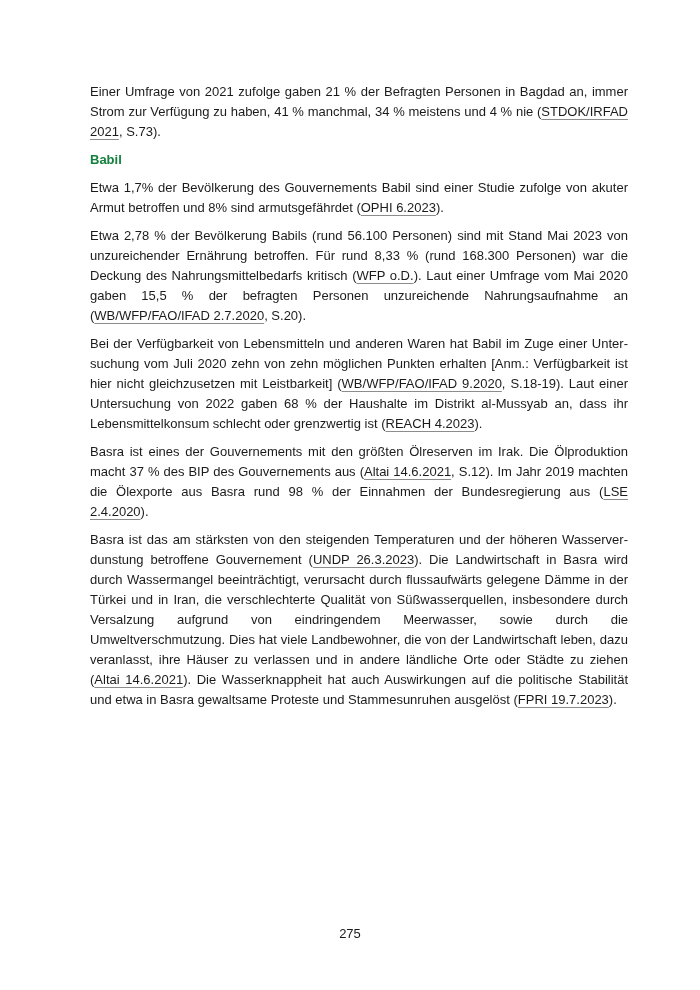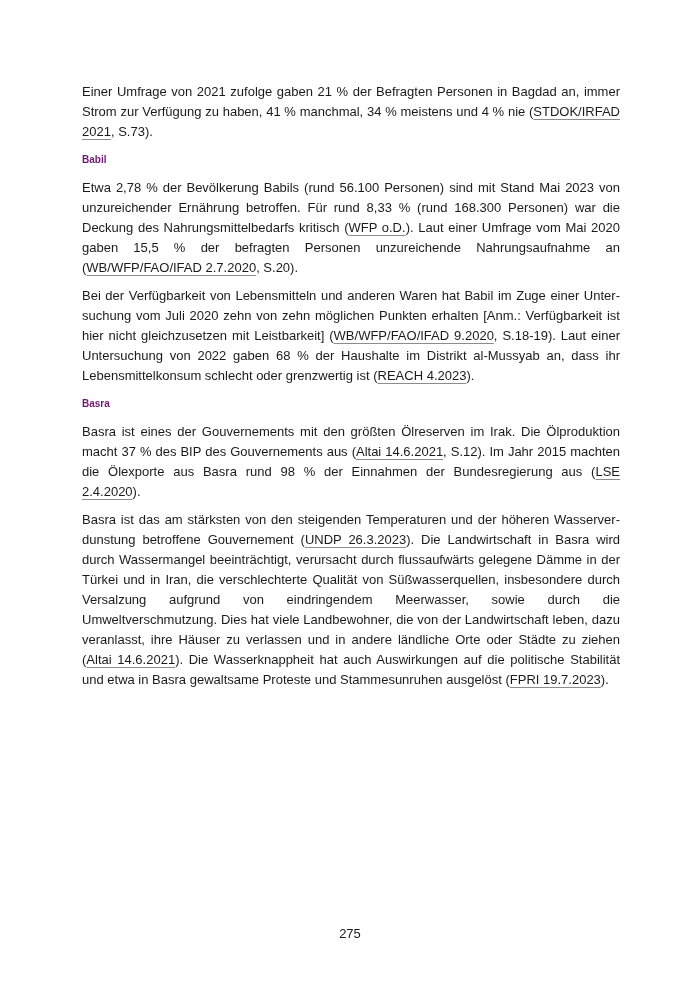--- a/index.html
+++ b/index.html
@@ -7,38 +7,38 @@
     width: 700px;
     height: 990px;
     background: #ffffff;
     font-family: "Liberation Sans", sans-serif;
     color: #1b1b1b;
     position: relative;
     overflow: hidden;
   }
   .doc-body {
     position: absolute;
-    left: 82px;
+    left: 90px;
     top: 82px;
     width: 538px;
   }
   p.para {
     margin: 0 0 8px 0;
     font-size: 13px;
     line-height: 20px;
     text-align: justify;
     hyphens: manual;
     -webkit-hyphens: manual;
   }
   h2.heading {
     margin: 0 0 8px 0;
-    font-size: 10px;
+    font-size: 13px;
     line-height: 20px;
     font-weight: bold;
-    color: #701a75;
+    color: #15803d;
   }
   .citation {
     color: #1b1b1b;
     text-decoration: underline;
     text-decoration-color: #8c8c8c;
     text-decoration-thickness: 1px;
     text-underline-offset: 3px;
     cursor: pointer;
   }
   .page-footer {
@@ -51,20 +51,20 @@
     line-height: 16px;
     color: #1b1b1b;
   }
 </style>
 </head>
 <body>
 
 <main class="doc-body">
     <p class="para"><span>Einer Umfrage von 2021 zufolge gaben 21 % der Befragten Personen in Bagdad an, immer Strom zur Verfügung zu haben, 41 % manchmal, 34 % meistens und 4 % nie (</span><span class="citation">STDOK/IRFAD 2021</span><span>, S.73).</span></p>
     <h2 class="heading"><span>Babil</span></h2>
+    <p class="para"><span>Etwa 1,7% der Bevölkerung des Gouvernements Babil sind einer Studie zufolge von akuter Armut betroffen und 8% sind armutsgefährdet (</span><span class="citation">OPHI 6.2023</span><span>).</span></p>
     <p class="para"><span>Etwa 2,78 % der Bevölkerung Babils (rund 56.100 Personen) sind mit Stand Mai 2023 von unzureichender Ernährung betroffen. Für rund 8,33 % (rund 168.300 Personen) war die Deckung des Nahrungsmittelbedarfs kritisch (</span><span class="citation">WFP o.D.</span><span>). Laut einer Umfrage vom Mai 2020 gaben 15,5 % der befragten Personen unzureichende Nahrungsaufnahme an (</span><span class="citation">WB/WFP/FAO/IFAD 2.7.2020</span><span>, S.20).</span></p>
     <p class="para"><span>Bei der Verfügbarkeit von Lebensmitteln und anderen Waren hat Babil im Zuge einer Unter­suchung vom Juli 2020 zehn von zehn möglichen Punkten erhalten [Anm.: Verfügbarkeit ist hier nicht gleichzusetzen mit Leistbarkeit] (</span><span class="citation">WB/WFP/FAO/IFAD 9.2020</span><span>, S.18-19). Laut einer Untersuchung von 2022 gaben 68 % der Haushalte im Distrikt al-Mussyab an, dass ihr Lebens­mittelkonsum schlecht oder grenzwertig ist (</span><span class="citation">REACH 4.2023</span><span>).</span></p>
-    <h2 class="heading"><span>Basra</span></h2>
-    <p class="para"><span>Basra ist eines der Gouvernements mit den größten Ölreserven im Irak. Die Ölproduktion macht 37 % des BIP des Gouvernements aus (</span><span class="citation">Altai 14.6.2021</span><span>, S.12). Im Jahr 2015 machten die Ölexporte aus Basra rund 98 % der Einnahmen der Bundesregierung aus (</span><span class="citation">LSE 2.4.2020</span><span>).</span></p>
+    <p class="para"><span>Basra ist eines der Gouvernements mit den größten Ölreserven im Irak. Die Ölproduktion macht 37 % des BIP des Gouvernements aus (</span><span class="citation">Altai 14.6.2021</span><span>, S.12). Im Jahr 2019 machten die Ölexporte aus Basra rund 98 % der Einnahmen der Bundesregierung aus (</span><span class="citation">LSE 2.4.2020</span><span>).</span></p>
     <p class="para"><span>Basra ist das am stärksten von den steigenden Temperaturen und der höheren Wasserver­dunstung betroffene Gouvernement (</span><span class="citation">UNDP 26.3.2023</span><span>). Die Landwirtschaft in Basra wird durch Wassermangel beeinträchtigt, verursacht durch flussaufwärts gelegene Dämme in der Türkei und in Iran, die verschlechterte Qualität von Süßwasserquellen, insbesondere durch Versalzung aufgrund von eindringendem Meerwasser, sowie durch die Umweltverschmutzung. Dies hat viele Landbewohner, die von der Landwirtschaft leben, dazu veranlasst, ihre Häuser zu verlas­sen und in andere ländliche Orte oder Städte zu ziehen (</span><span class="citation">Altai 14.6.2021</span><span>). Die Wasserknappheit hat auch Auswirkungen auf die politische Stabilität und etwa in Basra gewaltsame Proteste und Stammesunruhen ausgelöst (</span><span class="citation">FPRI 19.7.2023</span><span>).</span></p>
   </main>
 
 <div class="page-footer">275</div>
 
 </body></html>

